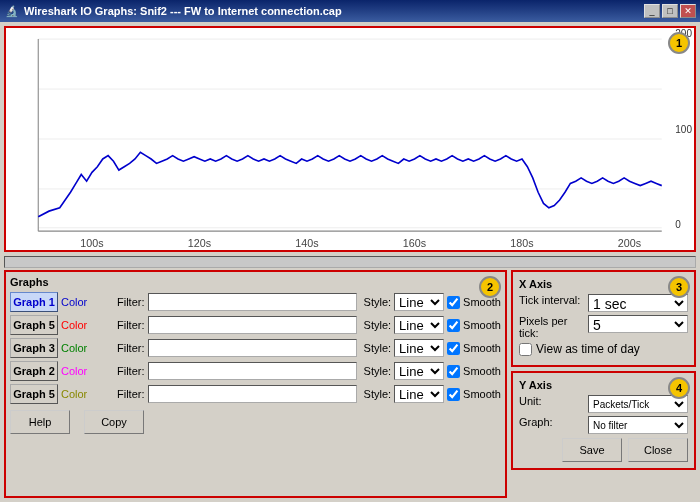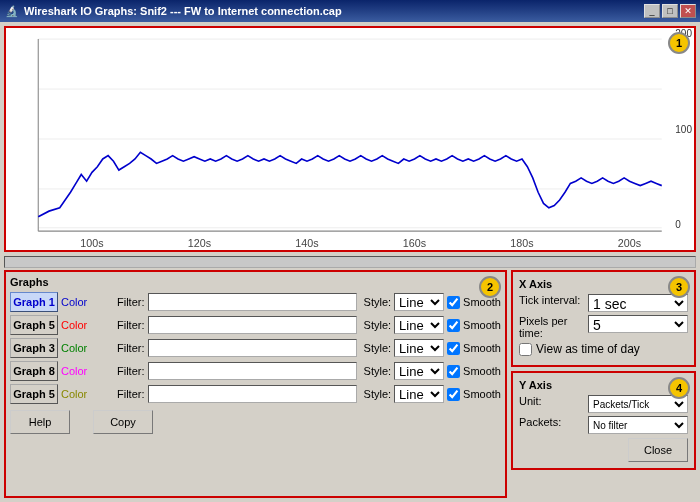--- a/index.html
+++ b/index.html
@@ -186,21 +186,21 @@
       flex-shrink: 0;
     }
 
     .smooth-label {
       font-size: 11px;
       flex-shrink: 0;
     }
 
     .bottom-buttons {
       display: flex;
-      gap: 23px;
+      gap: 14px;
       margin-top: 6px;
       justify-content: flex-start;
     }
 
     .btn {
       height: 24px;
       min-width: 60px;
       border: 1px outset #ccc;
       background: #d4d0c8;
       font-size: 11px;
@@ -413,21 +413,21 @@
         <span class="style-label">Style:</span>
         <select class="style-select">
           <option>Line</option><option>Impulse</option><option>FBar</option><option>Dot</option>
         </select>
         <input type="checkbox" class="smooth-checkbox" checked="" style="">
         <span class="smooth-label">Smooth</span>
       </div>
 
       <div class="graph-row">
         <button class="graph-name-btn">
-          <span>Graph 8</span>
+          <span>Graph 2</span>
         </button>
         <span class="color-label" style="color:#ff00ff;">Color</span>
         <span class="filter-label">Filter:</span>
         <input class="filter-input" type="text" value="" style="">
         <span class="style-label">Style:</span>
         <select class="style-select">
           <option>Line</option><option>Impulse</option><option>FBar</option><option>Dot</option>
         </select>
         <input type="checkbox" class="smooth-checkbox" checked="" style="">
         <span class="smooth-label">Smooth</span>
@@ -461,21 +461,21 @@
         <div class="section-title">X Axis</div>
 
         <div class="setting-row">
           <span class="setting-label">Tick interval:</span>
           <select class="setting-select">
             <option>1 sec</option><option>10 sec</option><option>1 min</option>
           </select>
         </div>
 
         <div class="setting-row">
-          <span class="setting-label">Pixels per time:</span>
+          <span class="setting-label">Pixels per tick:</span>
           <select class="setting-select">
             <option>5</option><option>10</option><option>20</option>
           </select>
         </div>
 
         <div class="checkbox-row">
           <input type="checkbox" style="">
           <span>View as time of day</span>
         </div>
       </div>
@@ -486,26 +486,27 @@
 
         <div class="setting-row">
           <span class="setting-label">Unit:</span>
           <select class="setting-select" style="font-size:10px;">
             <option>Packets/Tick</option><option>Bytes/Tick</option><option>Bits/Tick</option>
           </select>
         </div>
 
 
         <div class="setting-row">
-          <span class="setting-label">Packets:</span>
+          <span class="setting-label">Graph:</span>
           <select class="setting-select" style="font-size:10px;">
             <option>No filter</option><option>Moving average</option>
           </select>
         </div>
 
         <div class="save-close-btns">
+          <button class="btn">Save</button>
           <button class="btn">Close</button>
         </div>
       </div>
     </div>
 
   </div>
 </div>
 
 </body></html>

